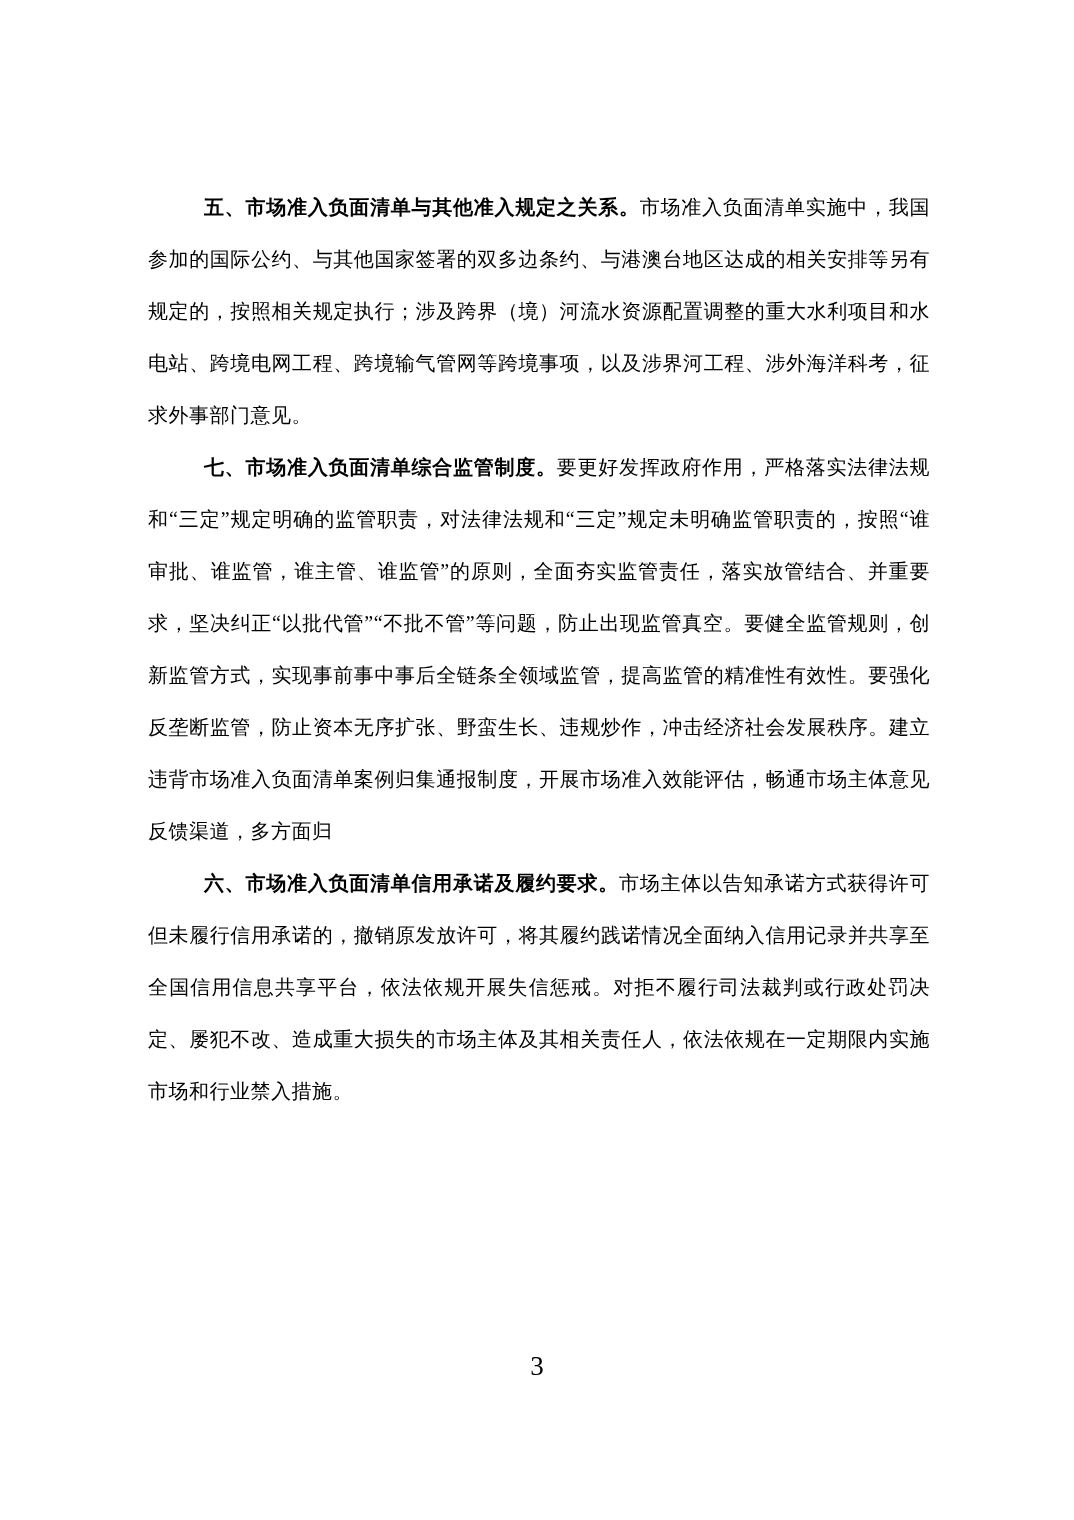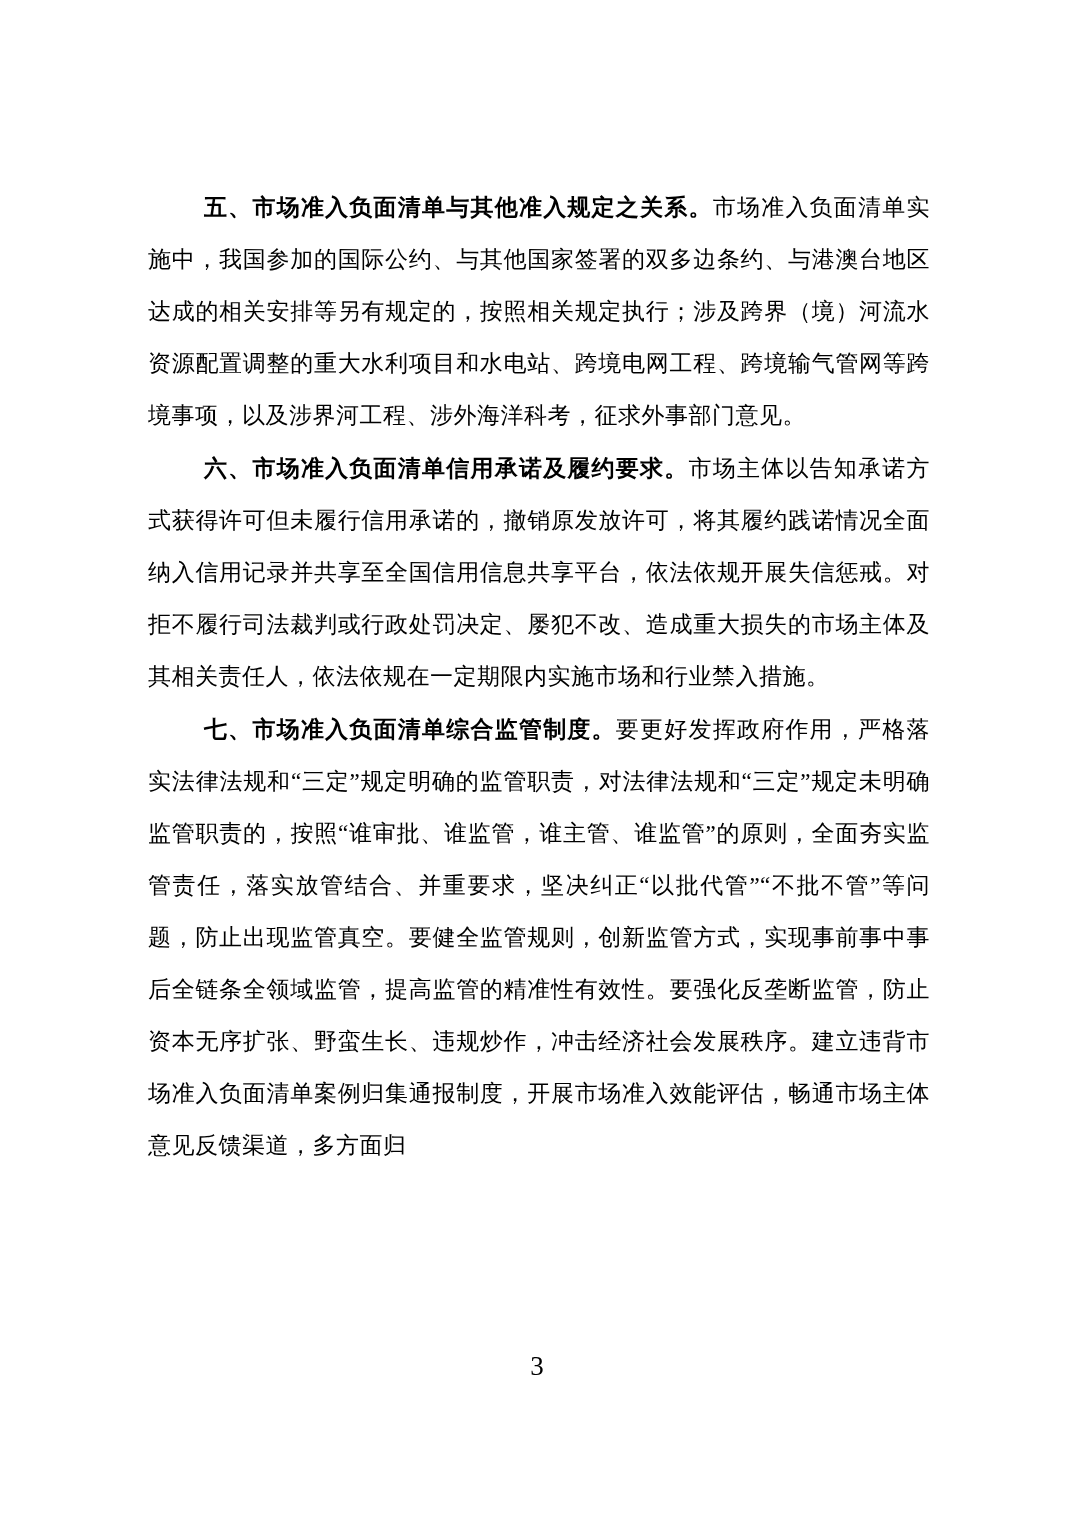--- a/index.html
+++ b/index.html
@@ -25,21 +25,21 @@
   }
   .content {
     position: absolute;
     left: 148px;
     top: 181px;
     width: 782px;
   }
   p.para {
     margin: 0;
     padding: 0;
-    font-size: 23px;
+    font-size: 20px;
     line-height: 52px;
     text-align: justify;
     text-justify: inter-ideograph;
     text-indent: 56px;
     letter-spacing: 0.5px;
     color: #000000;
   }
   span.para-heading {
     font-family: "Liberation Sans", "DejaVu Sans", sans-serif;
     font-weight: 700;
@@ -61,21 +61,21 @@
 </style>
 </head>
 <body>
 
 <div class="page">
 
   <div class="content">
 
     <p class="para"><span class="para-heading">五、市场准入负面清单与其他准入规定之关系。</span><span class="para-body">市场准入负面清单实施中，我国参加的国际公约、与其他国家签署的双多边条约、与港澳台地区达成的相关安排等另有规定的，按照相关规定执行；涉及跨界（境）河流水资源配置调整的重大水利项目和水电站、跨境电网工程、跨境输气管网等跨境事项，以及涉界河工程、涉外海洋科考，征求外事部门意见。</span></p>
 
+    <p class="para"><span class="para-heading">七、市场准入负面清单综合监管制度。</span><span class="para-body">要更好发挥政府作用，严格落实法律法规和“三定”规定明确的监管职责，对法律法规和“三定”规定未明确监管职责的，按照“谁审批、谁监管，谁主管、谁监管”的原则，全面夯实监管责任，落实放管结合、并重要求，坚决纠正“以批代管”“不批不管”等问题，防止出现监管真空。要健全监管规则，创新监管方式，实现事前事中事后全链条全领域监管，提高监管的精准性有效性。要强化反垄断监管，防止资本无序扩张、野蛮生长、违规炒作，冲击经济社会发展秩序。建立违背市场准入负面清单案例归集通报制度，开展市场准入效能评估，畅通市场主体意见反馈渠道，多方面归</span></p>
+
     <p class="para"><span class="para-heading">六、市场准入负面清单信用承诺及履约要求。</span><span class="para-body">市场主体以告知承诺方式获得许可但未履行信用承诺的，撤销原发放许可，将其履约践诺情况全面纳入信用记录并共享至全国信用信息共享平台，依法依规开展失信惩戒。对拒不履行司法裁判或行政处罚决定、屡犯不改、造成重大损失的市场主体及其相关责任人，依法依规在一定期限内实施市场和行业禁入措施。</span></p>
-
-    <p class="para"><span class="para-heading">七、市场准入负面清单综合监管制度。</span><span class="para-body">要更好发挥政府作用，严格落实法律法规和“三定”规定明确的监管职责，对法律法规和“三定”规定未明确监管职责的，按照“谁审批、谁监管，谁主管、谁监管”的原则，全面夯实监管责任，落实放管结合、并重要求，坚决纠正“以批代管”“不批不管”等问题，防止出现监管真空。要健全监管规则，创新监管方式，实现事前事中事后全链条全领域监管，提高监管的精准性有效性。要强化反垄断监管，防止资本无序扩张、野蛮生长、违规炒作，冲击经济社会发展秩序。建立违背市场准入负面清单案例归集通报制度，开展市场准入效能评估，畅通市场主体意见反馈渠道，多方面归</span></p>
 
   </div>
 
   <div class="page-number">3</div>
 
 </div>
 
 </body></html>

